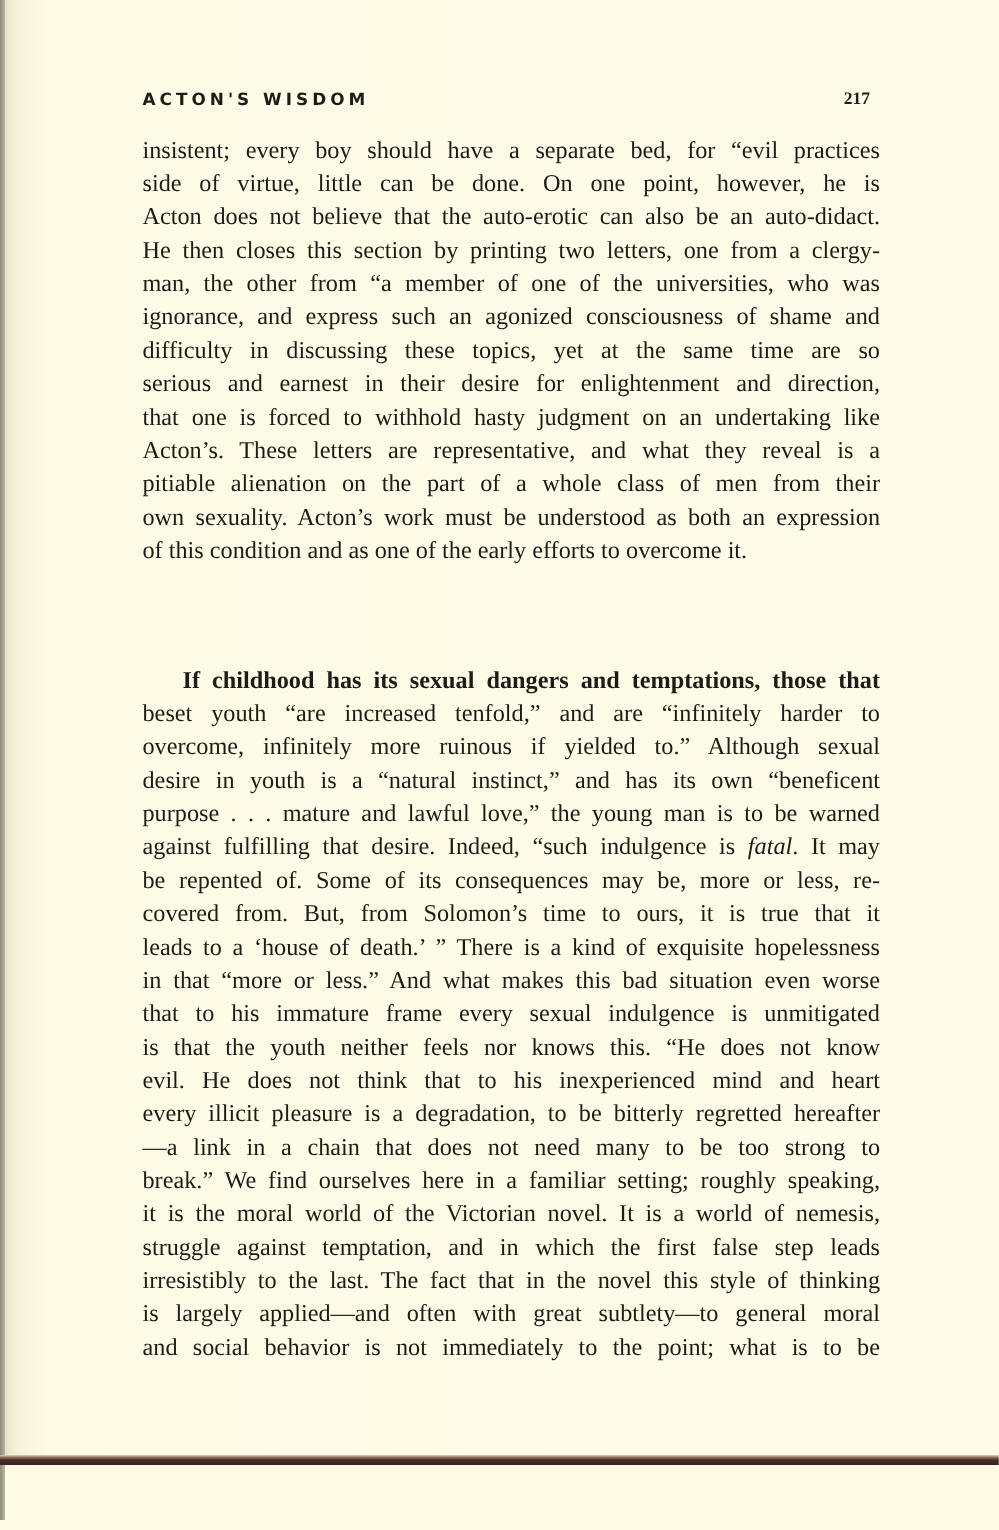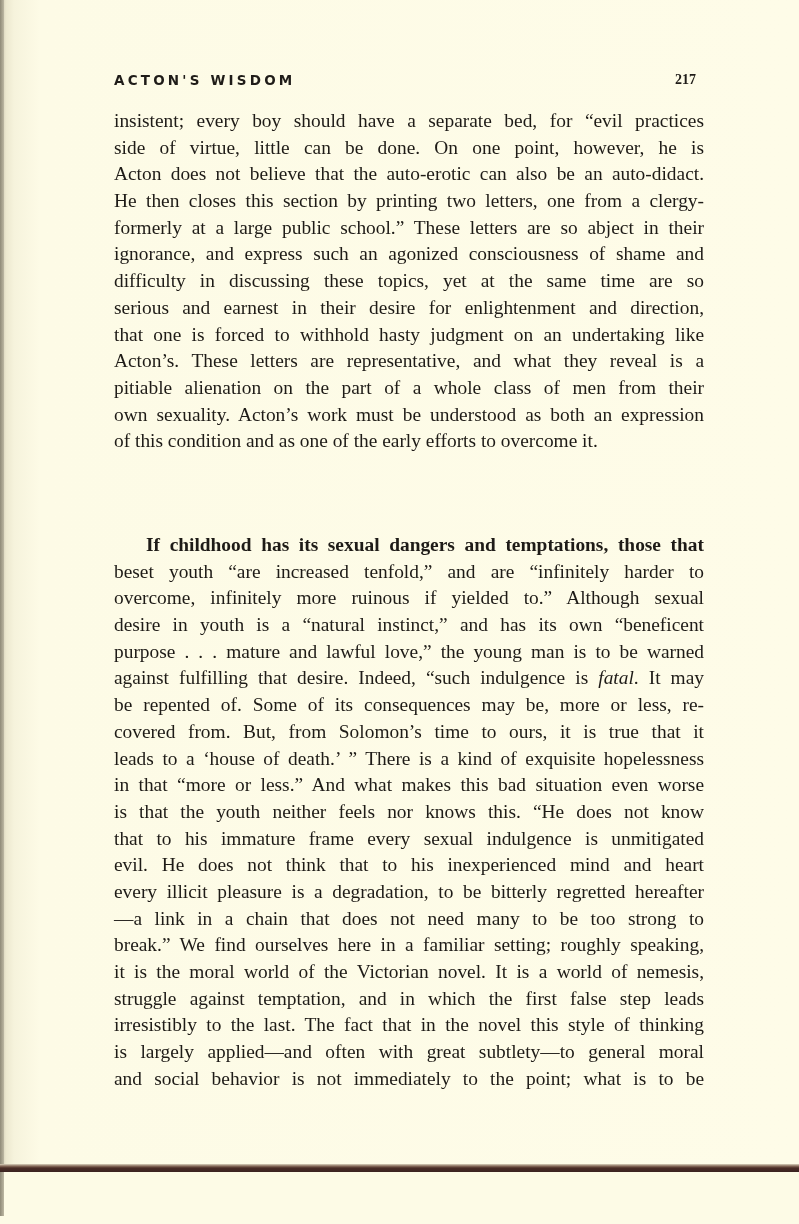--- a/index.html
+++ b/index.html
@@ -55,21 +55,21 @@
   <div class="running-head">
     <span class="head-title">ACTON'S WISDOM</span>
     <span class="page-number">217</span>
   </div>
 
   <div class="text-block p1">
     <span class="line">insistent; every boy should have a separate bed, for “evil practices</span>
     <span class="line">side of virtue, little can be done. On one point, however, he is</span>
     <span class="line">Acton does not believe that the auto-erotic can also be an auto-didact.</span>
     <span class="line">He then closes this section by printing two letters, one from a clergy-</span>
-    <span class="line">formerly at a large public school.” These letters are so abject in their</span>
+    <span class="line">man, the other from “a member of one of the universities, who was</span>
     <span class="line">ignorance, and express such an agonized consciousness of shame and</span>
     <span class="line">difficulty in discussing these topics, yet at the same time are so</span>
     <span class="line">serious and earnest in their desire for enlightenment and direction,</span>
     <span class="line">that one is forced to withhold hasty judgment on an undertaking like</span>
     <span class="line">Acton’s. These letters are representative, and what they reveal is a</span>
     <span class="line">pitiable alienation on the part of a whole class of men from their</span>
     <span class="line">own sexuality. Acton’s work must be understood as both an expression</span>
     <span class="line last">of this condition and as one of the early efforts to overcome it.</span>
   </div>
 
@@ -77,22 +77,22 @@
     <span class="line indent">If childhood has its sexual dangers and temptations, those that</span>
     <span class="line">beset youth “are increased tenfold,” and are “infinitely harder to</span>
     <span class="line">overcome, infinitely more ruinous if yielded to.” Although sexual</span>
     <span class="line">desire in youth is a “natural instinct,” and has its own “beneficent</span>
     <span class="line">purpose . . . mature and lawful love,” the young man is to be warned</span>
     <span class="line"><span>against fulfilling that desire. Indeed, “such indulgence is</span> <em>fatal</em><span>. It may</span></span>
     <span class="line">be repented of. Some of its consequences may be, more or less, re-</span>
     <span class="line">covered from. But, from Solomon’s time to ours, it is true that it</span>
     <span class="line">leads to a ‘house of death.’ ” There is a kind of exquisite hopelessness</span>
     <span class="line">in that “more or less.” And what makes this bad situation even worse</span>
+    <span class="line">that to his immature frame every sexual indulgence is unmitigated</span>
     <span class="line">is that the youth neither feels nor knows this. “He does not know</span>
-    <span class="line">that to his immature frame every sexual indulgence is unmitigated</span>
     <span class="line">evil. He does not think that to his inexperienced mind and heart</span>
     <span class="line">every illicit pleasure is a degradation, to be bitterly regretted hereafter</span>
     <span class="line">—a link in a chain that does not need many to be too strong to</span>
     <span class="line">break.” We find ourselves here in a familiar setting; roughly speaking,</span>
     <span class="line">it is the moral world of the Victorian novel. It is a world of nemesis,</span>
     <span class="line">struggle against temptation, and in which the first false step leads</span>
     <span class="line">irresistibly to the last. The fact that in the novel this style of thinking</span>
     <span class="line">is largely applied—and often with great subtlety—to general moral</span>
     <span class="line">and social behavior is not immediately to the point; what is to be</span>
   </div>

